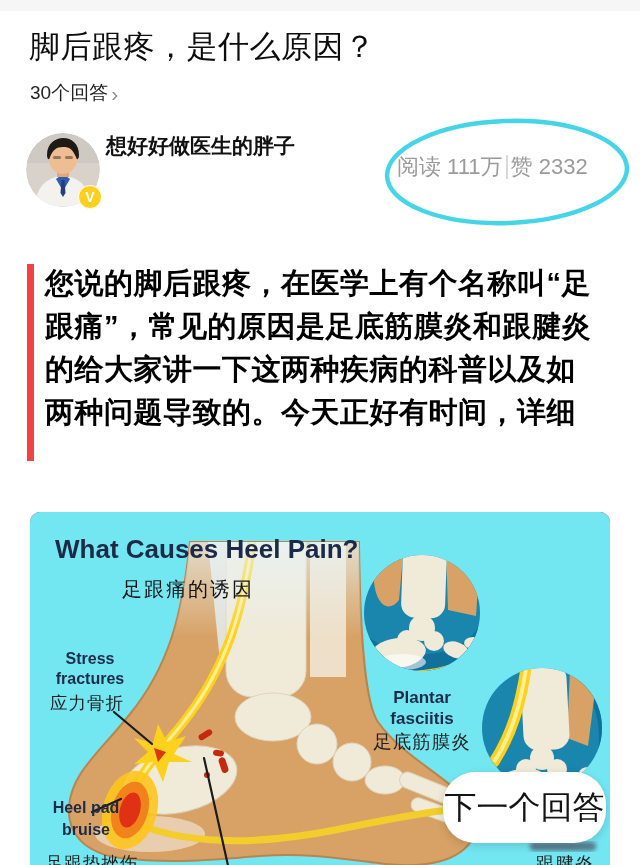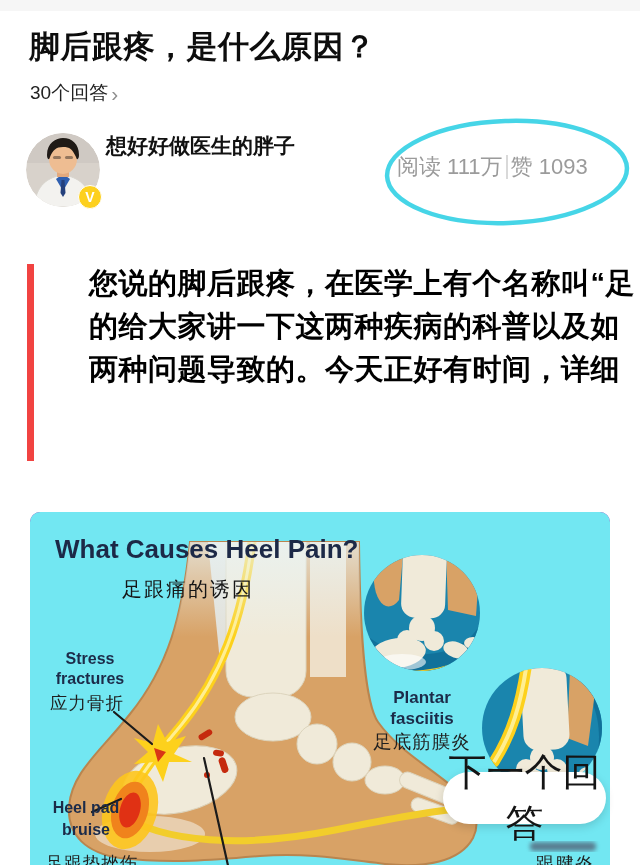--- a/index.html
+++ b/index.html
@@ -4,21 +4,21 @@
 <style>
   * { margin:0; padding:0; box-sizing:border-box; }
   html,body { background:#ffffff; }
   .page {
     position:relative; width:640px; height:865px; background:#ffffff;
     overflow:hidden; font-family:"Liberation Sans","DejaVu Sans",sans-serif;
   }
   .top-strip { position:absolute; left:0; top:0; width:640px; height:11px; background:#f6f6f6; }
   .q-title {
     position:absolute; left:29px; top:26px; width:590px;
-    font-size:31px; font-weight:700; color:#0d0d0d; letter-spacing:.5px;
+    font-size:31px; font-weight:400; color:#0d0d0d; letter-spacing:.5px;
   }
   .answers-row {
     position:absolute; left:30px; top:80px; display:flex; align-items:center; gap:3px;
     font-size:19px; color:#222; cursor:pointer;
   }
   .answers-row .chev { color:#8e8e8e; font-size:21px; line-height:19px; }
   .author-row { position:absolute; left:0; top:120px; width:640px; height:105px; }
   .avatar-wrap { position:absolute; left:26px; top:13px; width:74px; height:74px; }
   .avatar-wrap svg { display:block; border-radius:50%; }
   .badge {
@@ -27,37 +27,37 @@
     display:flex; align-items:center; justify-content:center; border:1.5px solid #fff;
   }
   .author-name { position:absolute; left:106px; top:12px; font-size:21px; font-weight:700; color:#111; }
   .author-meta { position:absolute; left:106px; top:48px; font-size:17px; color:#b2b2b2; }
   .stats {
     position:absolute; left:397px; top:32px; display:flex; align-items:center; gap:3px;
     font-size:22px; color:#9b9b9b; white-space:nowrap;
   }
   .stat-div { width:2px; height:24px; background:#d9d9d9; }
   .highlight-ellipse { position:absolute; left:381px; top:-5px; width:252px; height:114px; pointer-events:none; }
-  .quote { position:absolute; left:27px; top:262px; width:586px;padding-left:44px; }
+  .quote { position:absolute; left:27px; top:262px; width:586px; }
   .quote-bar { position:absolute; left:0; top:2px; width:7px; height:197px; background:#f14341; }
   .quote-text { margin-left:18px; width:568px; font-size:29px; font-weight:700; color:#000; line-height:43px; letter-spacing:.5px; }
   .figure {
     position:absolute; left:30px; top:512px; width:580px; height:353px;
     border-radius:10px 10px 0 0; overflow:hidden; background:#a21caf;
   }
   .figure svg { display:block; }
   .figure text { font-family:"Liberation Sans","DejaVu Sans",sans-serif; }
   .fig-title { font-size:26px; font-weight:700; fill:#1c2947; }
   .fig-sub { font-size:20px; fill:#151515; letter-spacing:2px; }
   .lbl-en { font-size:16px; font-weight:700; fill:#1c2b49; }
   .lbl-zh { font-size:17.5px; fill:#1f1f1f; letter-spacing:1px; }
   .next-btn {
-    position:absolute; left:443px; top:772px; width:163px; height:52px; border:none;
+    position:absolute; left:443px; top:772px; width:163px; height:71px; border:none;
     border-radius:32px; background:#ffffff; box-shadow:0 3px 10px rgba(0,0,0,.15);
-    font-size:38px; color:#141414; font-family:inherit; cursor:pointer; z-index:6;
+    font-size:32px; color:#141414; font-family:inherit; cursor:pointer; z-index:6;
     display:flex; align-items:center; justify-content:center;
   }
 </style>
 </head>
 <body>
 
 <div class="page">
   <div class="top-strip"></div>
 
   <h1 class="q-title">脚后跟疼，是什么原因？</h1>
@@ -87,31 +87,32 @@
           <rect x="27" y="23" width="8" height="3" rx="1.5" fill="#3a2f27" opacity=".5"></rect>
           <rect x="39" y="23" width="8" height="3" rx="1.5" fill="#3a2f27" opacity=".5"></rect>
         </g>
       </svg>
       <div class="badge">V</div>
     </div>
     <div class="author-name">想好好做医生的胖子</div>
     <div class="stats">
       <span>阅读 111万</span>
       <span class="stat-div"></span>
-      <span>赞 1093</span>
+      <span>赞 2332</span>
     </div>
     <svg class="highlight-ellipse" viewBox="0 0 252 114">
       <ellipse cx="126" cy="57" rx="120" ry="51" fill="none" stroke="#46d5e7" stroke-width="4.5" transform="rotate(-2 126 57)"></ellipse>
     </svg>
   </div>
 
   <div class="quote">
     <div class="quote-bar"></div>
     <div class="quote-text">
       <div>您说的脚后跟疼，在医学上有个名称叫“足</div>
+      <div>跟痛”，常见的原因是足底筋膜炎和跟腱炎</div>
       <div>的给大家讲一下这两种疾病的科普以及如</div>
       <div>两种问题导致的。今天正好有时间，详细</div>
     </div>
   </div>
 
   <div class="figure">
     <svg width="580" height="360" viewBox="0 0 580 360">
       <defs>
         <linearGradient id="legFade" x1="0" y1="0" x2="0" y2="1">
           <stop offset="0" stop-color="#e8f4f6" stop-opacity=".95"></stop>

